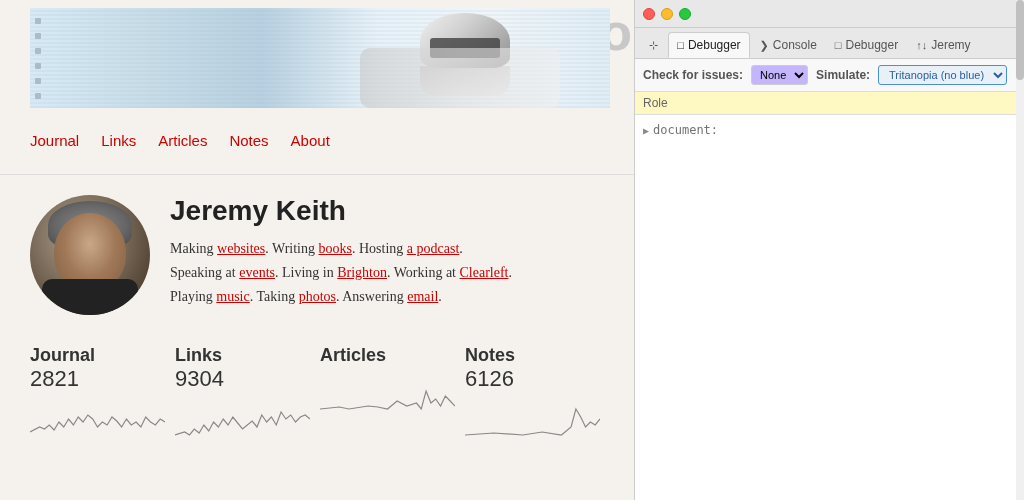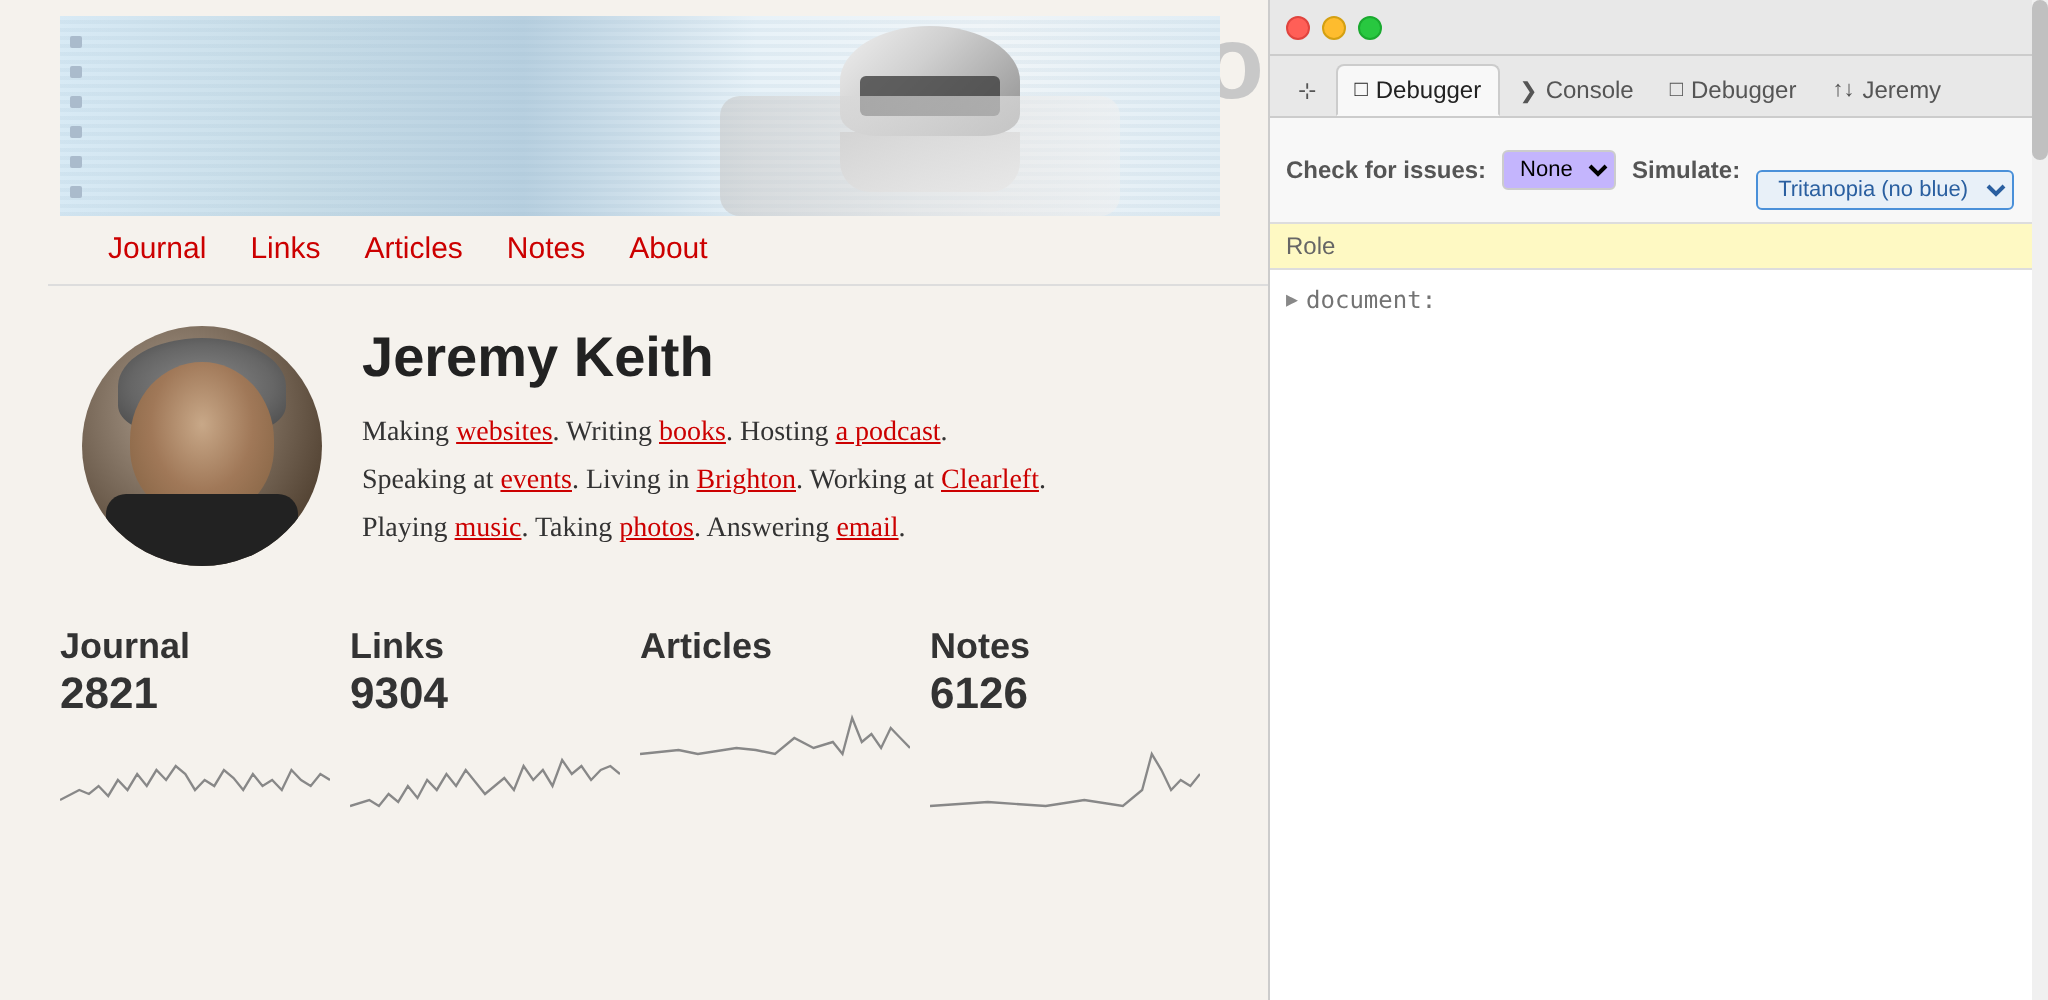--- a/index.html
+++ b/index.html
@@ -27,38 +27,37 @@
     .site-logo span {
       font-size: 52px;
       font-weight: bold;
       color: #c8c8c8;
       letter-spacing: -2px;
       font-family: Arial, sans-serif;
     }
 
     
     .site-nav {
-      padding: 8px 30px;
+      padding: 24px 30px;
       border-bottom: 1px solid #ddd;
       background: #f5f2ed;
-      margin-left: 24px;
     }
     .site-nav a {
       color: #cc0000;
       text-decoration: none;
       margin-right: 18px;
       font-size: 15px;
       font-family: Arial, sans-serif;
     }
 
     
     .profile-section {
       display: flex;
       align-items: flex-start;
-      padding: 20px 41px;
+      padding: 20px 30px;
       gap: 20px;
     }
 
     .avatar-circle {
       width: 120px;
       height: 120px;
       border-radius: 50%;
       overflow: hidden;
       flex-shrink: 0;
       background: radial-gradient(ellipse at 40% 35%, #b0a090 0%, #807060 40%, #504030 80%, #302010 100%);
@@ -128,21 +127,20 @@
     .stat-label {
       font-size: 18px;
       font-weight: bold;
       color: #333;
       font-family: Arial, sans-serif;
     }
     .stat-value {
       font-size: 22px;
       color: #333;
       font-family: Arial, sans-serif;
-      font-weight: bold;
     }
     .stat-chart {
       height: 40px;
       margin-top: 5px;
       position: relative;
       overflow: hidden;
     }
 
     
     svg.sparkline {
@@ -245,21 +243,20 @@
     }
 
     .toolbar-select-blue {
       font-size: 11px;
       font-family: -apple-system, sans-serif;
       padding: 2px 6px;
       border: 1px solid #4a90d9;
       border-radius: 3px;
       background: #e8f0f8;
       color: #2a5fa0;
-      margin-top: 20px;
     }
 
     .devtools-role-label {
       padding: 4px 8px;
       font-size: 12px;
       font-family: -apple-system, sans-serif;
       color: #666;
       border-bottom: 1px solid #ddd;
       background: #fef9c3;
       flex-shrink: 0;

